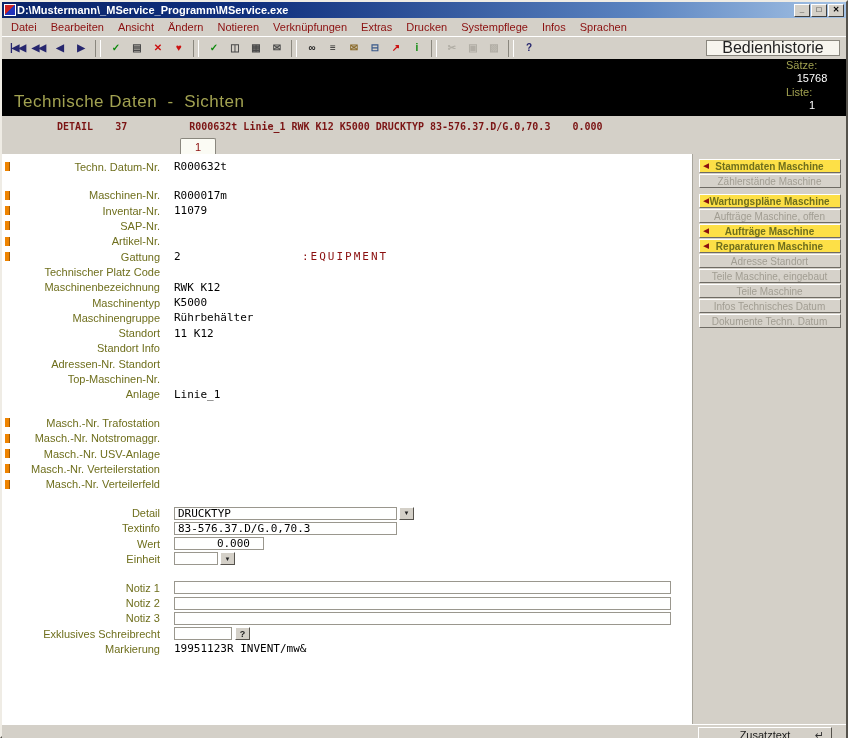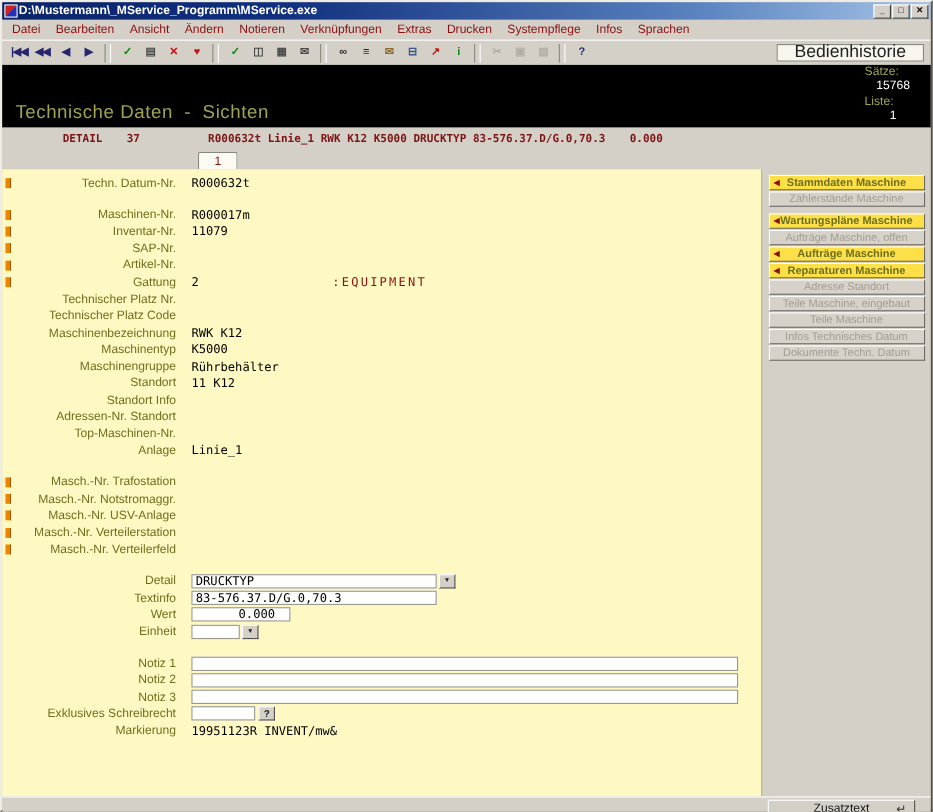--- a/index.html
+++ b/index.html
@@ -37,21 +37,21 @@
   .db-num{margin-left:22px;}
   .db-info{margin-left:62px;}
   .db-val{margin-left:22px;}
 
   
   .tabstrip{flex:0 0 18px;background:#d4d0c8;position:relative;}
   .tab{position:absolute;left:178px;bottom:0;width:36px;height:16px;background:#fbfbf4;border:1px solid #8a877e;border-bottom:none;border-radius:2px 2px 0 0;display:flex;align-items:center;justify-content:center;font-size:11px;color:#8b0f0f;box-sizing:border-box;}
 
   
   .content{flex:0 0 570px;height:570px;display:flex;background:#d4d0c8;}
-  .form-panel{width:691px;background:#fef9c3;border-right:1px solid #a8a59c;padding-top:5px;box-sizing:border-box;position:relative;overflow:hidden;}
+  .form-panel{width:691px;background:#ffffff;border-right:1px solid #a8a59c;padding-top:5px;box-sizing:border-box;position:relative;overflow:hidden;}
   .form-group{margin-bottom:13.5px;}
   .form-row{height:15.3px;display:flex;align-items:center;position:relative;}
   .tick{position:absolute;left:3px;top:3px;width:4px;height:9px;background:#ef8400;border-right:1px solid #a65a00;}
   .flabel{flex:0 0 158px;text-align:right;font-size:11px;color:#6f6f1d;margin-right:14px;white-space:nowrap;}
   .fval{font-family:"DejaVu Sans Mono",monospace;font-size:11px;color:#000;white-space:pre;}
   .fval-wide{display:inline-block;min-width:128px;}
   .fextra{font-family:"DejaVu Sans Mono",monospace;font-size:11px;color:#8b0f0f;letter-spacing:2px;}
   .finput{background:#fff;border:1px solid #9a978e;height:13px;display:flex;align-items:center;padding:0 3px;font-family:"DejaVu Sans Mono",monospace;font-size:11px;color:#000;box-sizing:border-box;white-space:pre;}
   .align-right{justify-content:flex-end;padding-right:13px;}
   .w-xs{width:44px;}.w-s{width:58px;}.w-m{width:90px;}.w-l{width:223px;}.w-xl{width:497px;}
@@ -188,24 +188,20 @@
               <span class="flabel">Artikel-Nr.</span>
               <span class="fval"></span>
             </div>
             <div class="form-row">
               <span class="tick"></span>
               <span class="flabel">Gattung</span>
               <span class="fval fval-wide">2</span>
               <span class="fextra">:EQUIPMENT</span>
             </div>
             <div class="form-row">
-              <span class="flabel">Technischer Platz Nr.</span>
-              <span class="fval"></span>
-            </div>
-            <div class="form-row">
               <span class="flabel">Technischer Platz Code</span>
               <span class="fval"></span>
             </div>
             <div class="form-row">
               <span class="flabel">Maschinenbezeichnung</span>
               <span class="fval">RWK K12</span>
             </div>
             <div class="form-row">
               <span class="flabel">Maschinentyp</span>
               <span class="fval">K5000</span>

